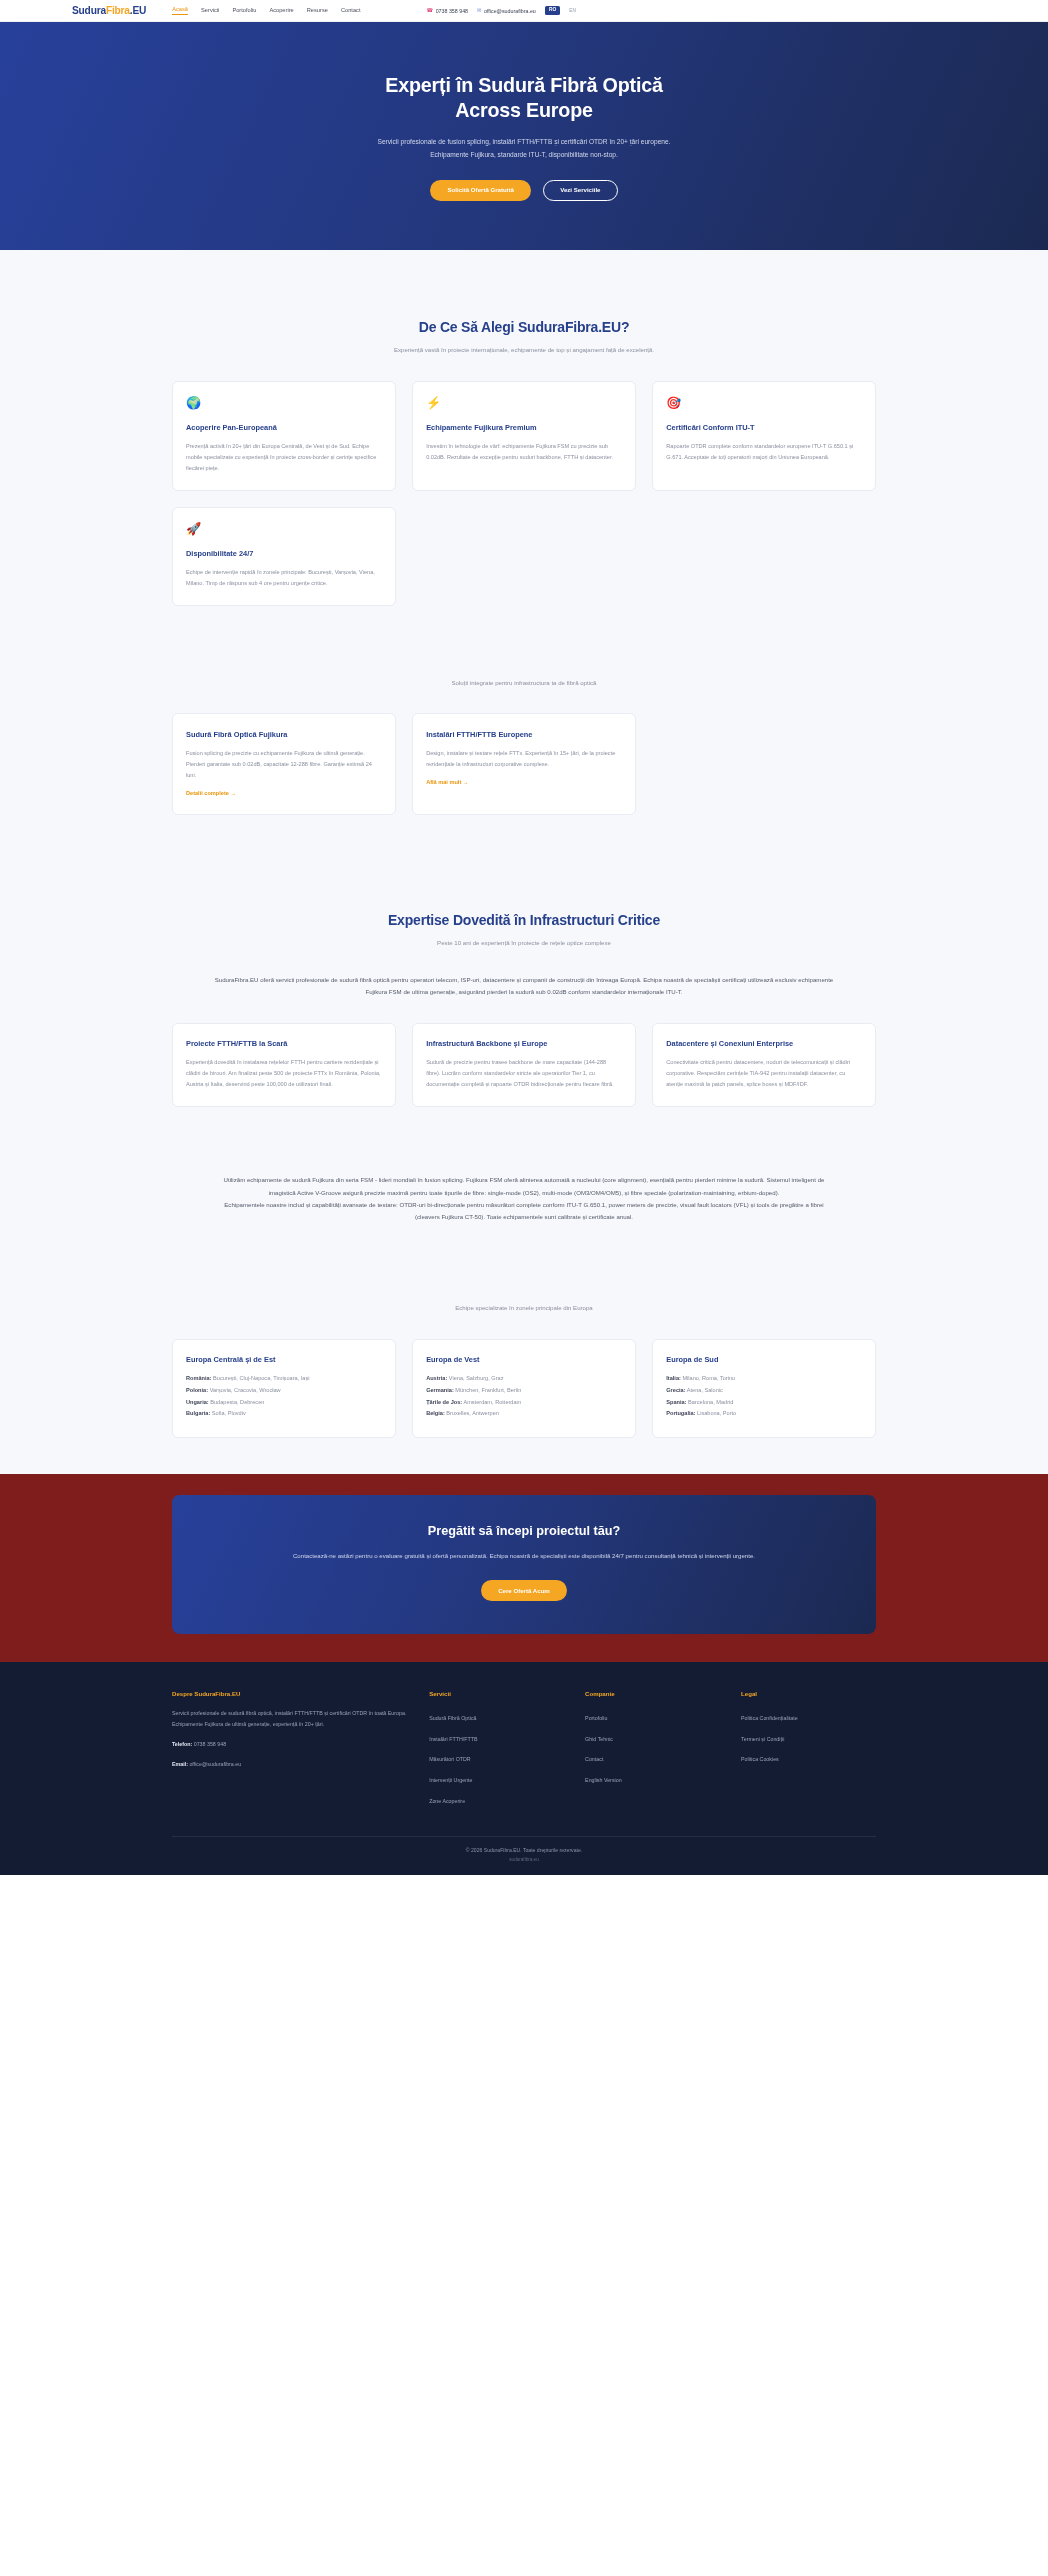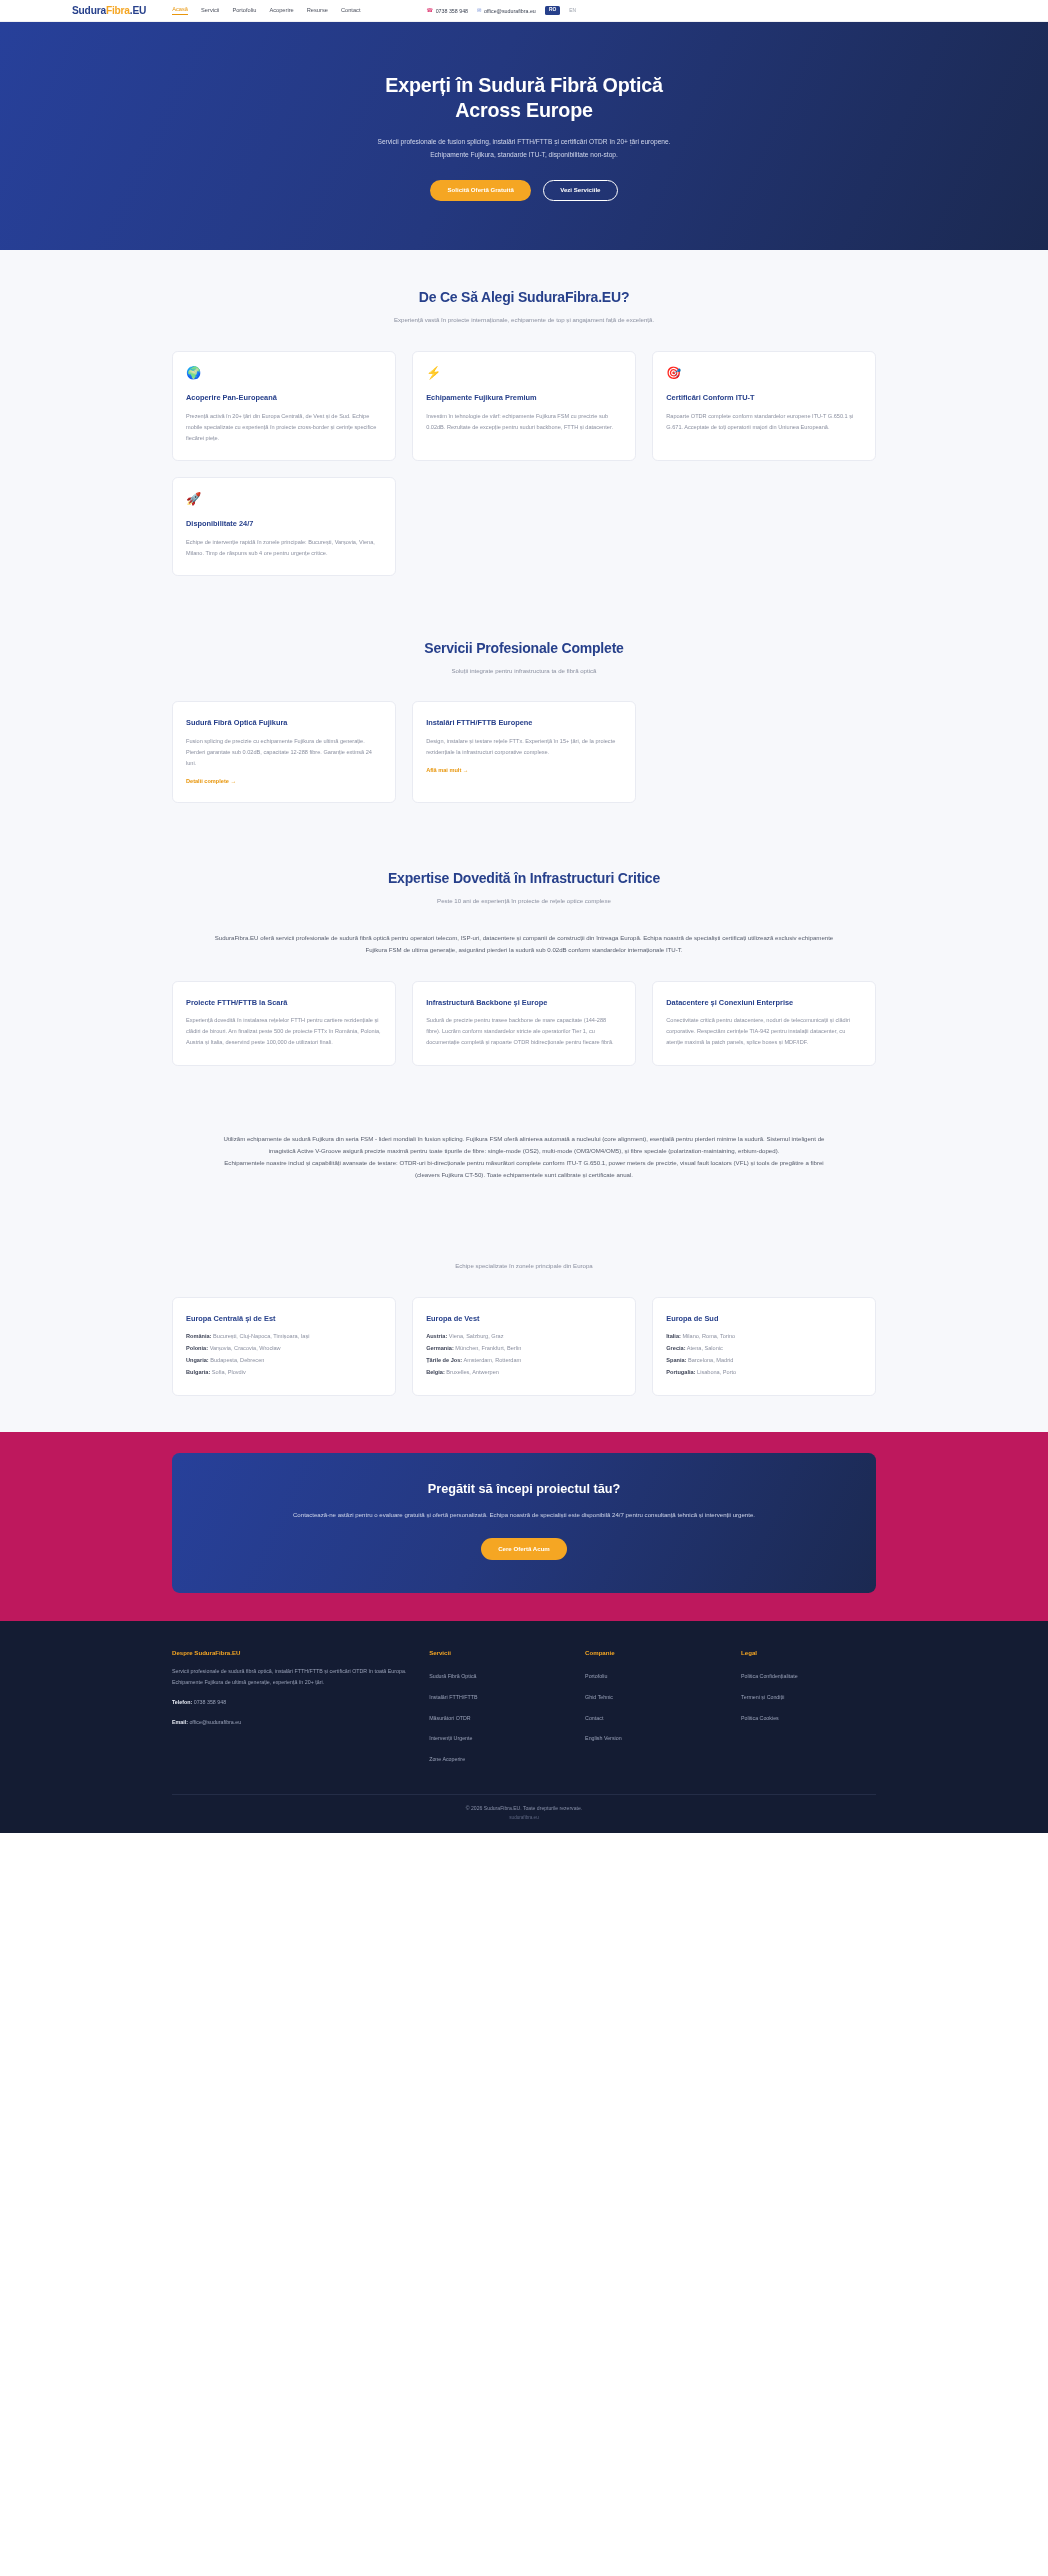--- a/index.html
+++ b/index.html
@@ -65,20 +65,21 @@
   .btn-primary { background: #f5a623; color: #ffffff; }
   .btn-ghost { background: transparent; color: #ffffff; border-color: #ffffff; }
 
   
   .section { padding: 38px 0 8.2px; }
   .section.alt { background: #f7f8fb; }
   .section-head { text-align: center; margin-bottom: 24.6px; }
   .section-head h2 {
     font-size: 14px; font-weight: 800; color: #27408b; letter-spacing: -0.2px;
     line-height: 1.3;
+    margin-top: 30px;
   }
   .section-head .sub {
     font-size: 6.1px; color: #8b90a0; margin-top: 9px; line-height: 1.8;
     max-width: 344px; margin-left: auto; margin-right: auto;
   }
 
   .grid3 { display: grid; grid-template-columns: repeat(3, 1fr); gap: 16.4px; }
   .card {
     background: #ffffff; border: 0.8px solid #e9ebf2; border-radius: 5.7px;
     padding: 14.7px 13px 16.4px;
@@ -95,21 +96,21 @@
   }
 
   .prose { font-size: 6.1px; color: #555b6b; line-height: 2.0; text-align: center; }
   .prose-wrap { max-width: 622px; margin: 0 auto 24.6px; }
 
   
   .geo p { font-size: 5.6px; color: #8b90a0; line-height: 2.1; }
   .geo p b { color: #3f4558; font-weight: 700; }
 
   
-  .cta-outer { padding: 21px 0 28px; background: #be185d; }
+  .cta-outer { padding: 21px 0 28px; background: #7f1d1d; }
   .cta {
     width: 704px; margin: 0 auto; border-radius: 7.4px; text-align: center;
     background: linear-gradient(115deg, #27409a 0%, #24387f 45%, #1b2951 100%);
     padding: 29.5px 33px 33px; color: #fff;
   }
   .cta h2 { font-size: 12.7px; font-weight: 800; margin-bottom: 12.3px; }
   .cta p { font-size: 6.1px; color: #cfd6ea; line-height: 1.95; max-width: 508px; margin: 0 auto 18px; }
 
   
   .site-footer { background: #141c33; color: #b9c0d4; padding: 28px 0 0; }
@@ -207,21 +208,20 @@
         </div>
         <div></div>
           <div></div>
       </div>
     </div>
   </section>
 
   <section class="section alt" style="padding-top:33px;padding-bottom:33px">
     <div class="container">
       <div class="section-head">
-        <h2>Servicii Profesionale Complete</h2>
         <div class="sub">Soluții integrate pentru infrastructura ta de fibră optică</div>
       </div>
       <div class="grid3">
         <div class="card">
           <h3>Sudură Fibră Optică Fujikura</h3>
           <p>Fusion splicing de precizie cu echipamente Fujikura de ultimă generație. Pierderi garantate sub 0.02dB, capacitate 12-288 fibre. Garanție extinsă 24 luni.</p>
           <a class="card-link" href="#">Detalii complete →</a>
         </div>
         <div class="card">
           <h3>Instalări FTTH/FTTB Europene</h3>

